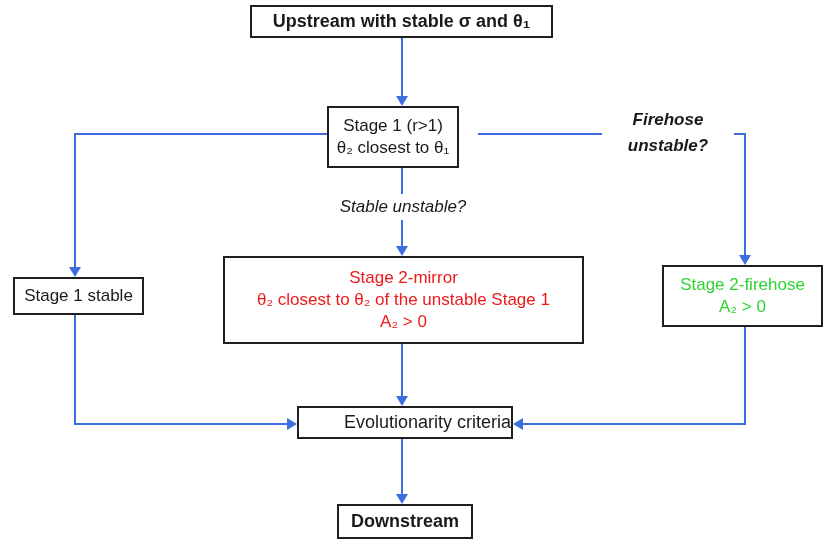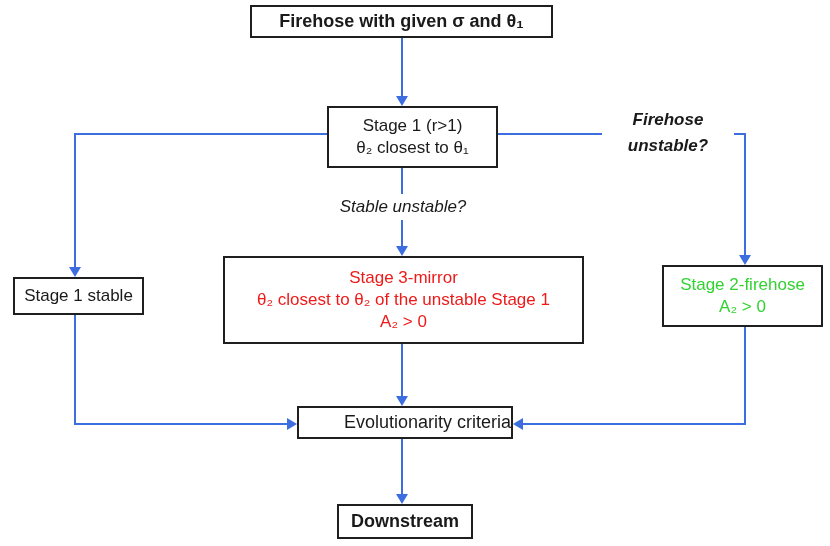--- a/index.html
+++ b/index.html
@@ -90,34 +90,34 @@
 
   <div class="line vline" style="left:401px;top:439px;height:57px;"></div>
   <div class="arrow arrow-down" style="left:396px;top:494px;"></div>
 
 
   <div class="edge-label green" style="left:602px;top:107px;width:132px;font-weight:bold;">Firehose unstable?</div>
 
   <div class="edge-label red" style="left:322px;top:194px;width:162px;">Stable unstable?</div>
 
   <div class="box bold" style="left:250px;top:5px;width:303px;height:33px;">
-    <span>Firehose with given σ and θ₁</span>
+    <span>Upstream with stable σ and θ₁</span>
   </div>
 
-  <div class="box" style="left:327px;top:106px;width:171px;height:62px;">
+  <div class="box" style="left:327px;top:106px;width:132px;height:62px;">
     <span>Stage 1 (r&gt;1)</span>
     <span>θ₂ closest to θ₁</span>
   </div>
 
   <div class="box" style="left:13px;top:277px;width:131px;height:38px;">
     <span>Stage 1 stable</span>
   </div>
 
   <div class="box red" style="left:223px;top:256px;width:361px;height:88px;">
-    <span>Stage 3-mirror</span>
+    <span>Stage 2-mirror</span>
     <span>θ₂ closest to θ₂ of the unstable Stage 1</span>
     <span>A₂ &gt; 0</span>
   </div>
 
   <div class="box green" style="left:662px;top:265px;width:161px;height:62px;">
     <span>Stage 2-firehose</span>
     <span>A₂ &gt; 0</span>
   </div>
 
   <div class="box" style="left:297px;top:406px;width:216px;height:33px;font-size:18px;align-items:flex-end;">

